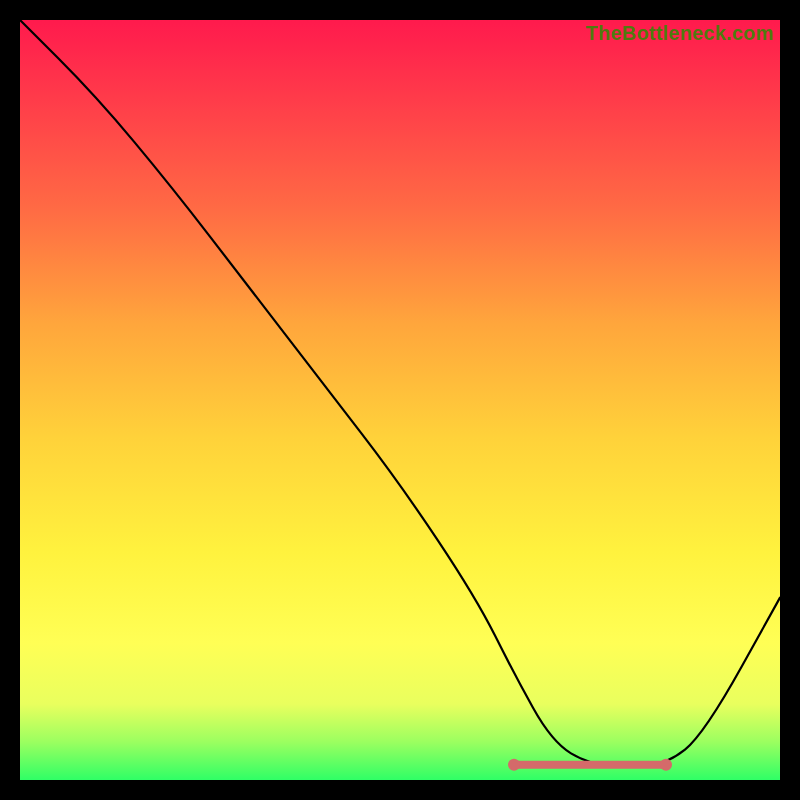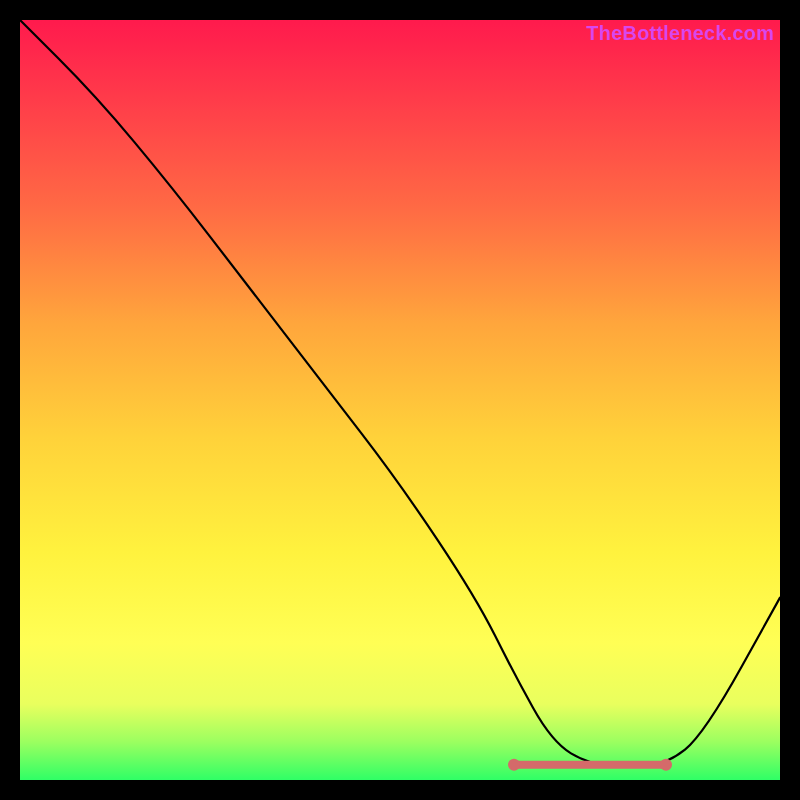--- a/index.html
+++ b/index.html
@@ -37,21 +37,21 @@
       #ffff55 82%,
       #e9ff5e 90%,
       #9bff60 95%,
       #2fff66 100%
     );
   }
   .watermark {
     position: absolute;
     top: 2px;
     right: 6px;
-    color: #d946ef;
+    color: #4d7c0f;
     font-size: 20px;
     font-weight: 600;
     letter-spacing: 0.2px;
     user-select: none;
   }
   svg.curve {
     position: absolute;
     left: 0;
     top: 0;
     width: 760px;

